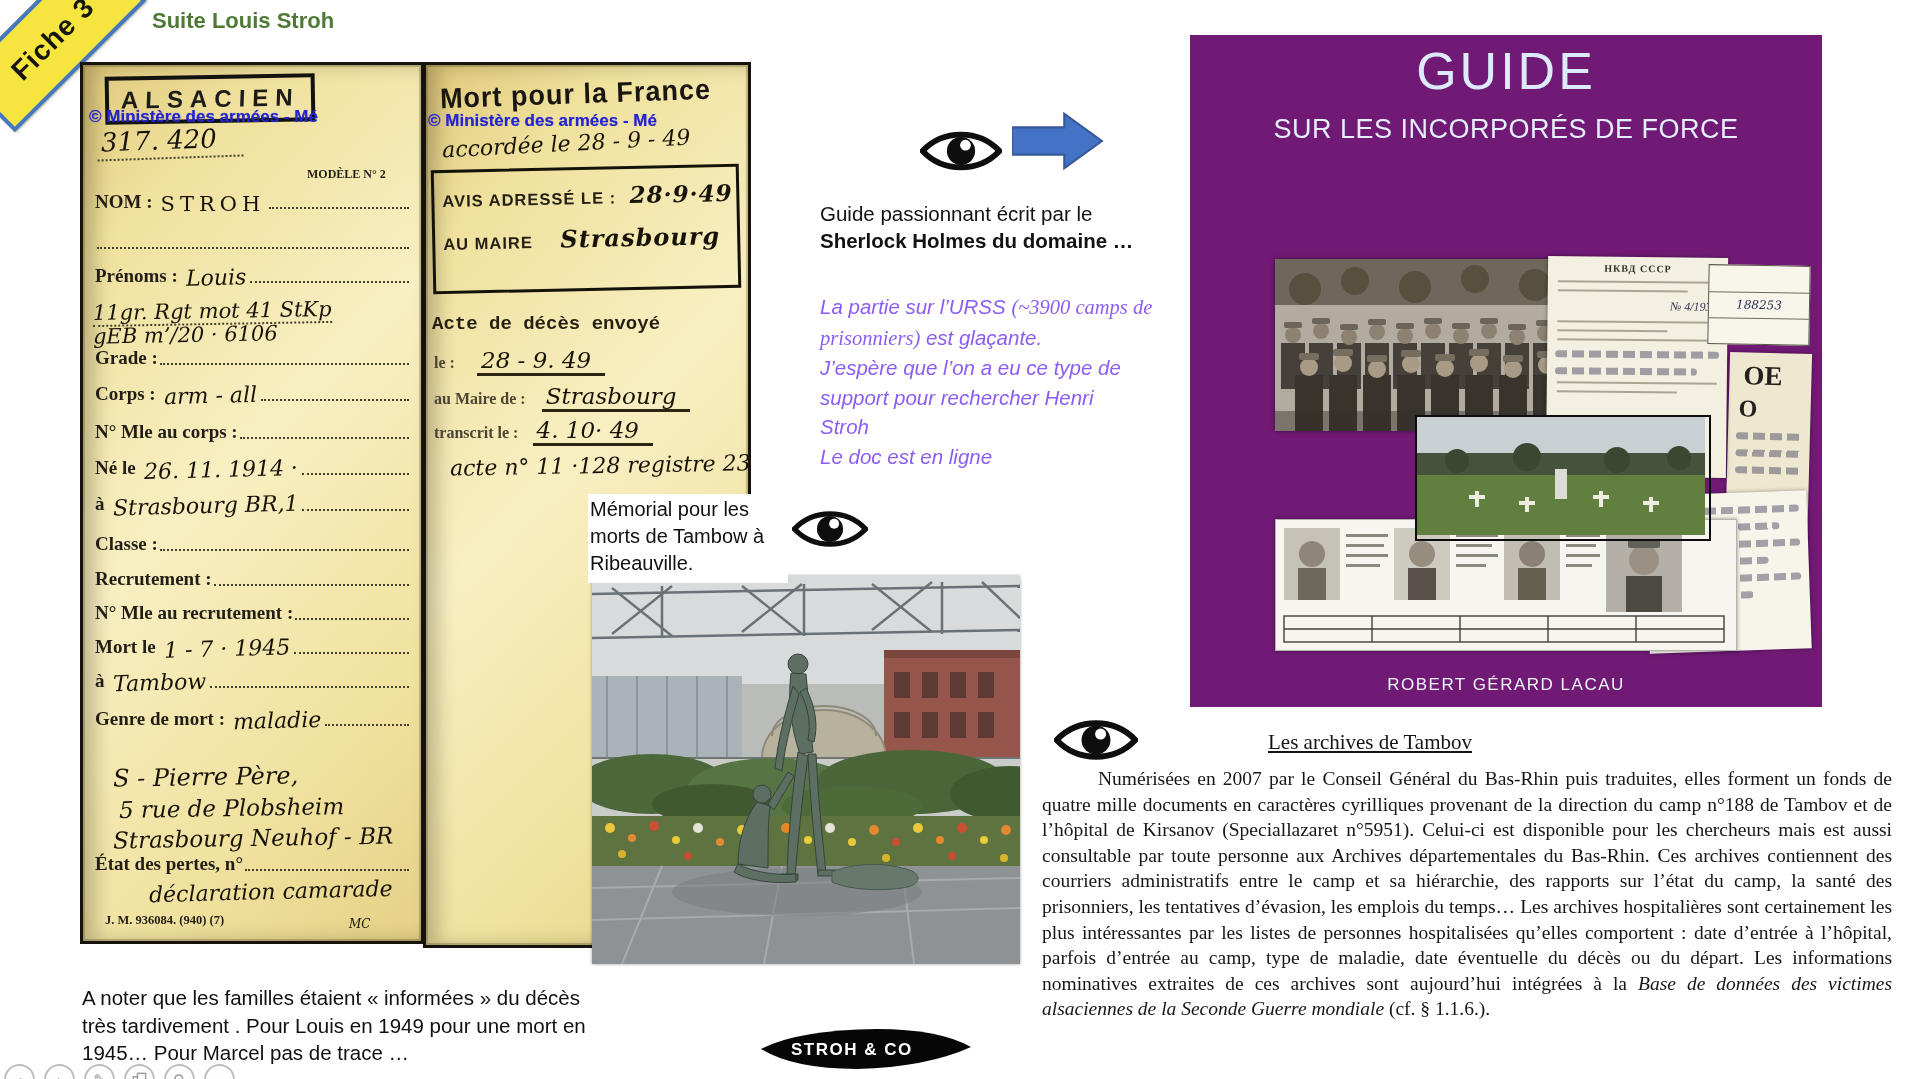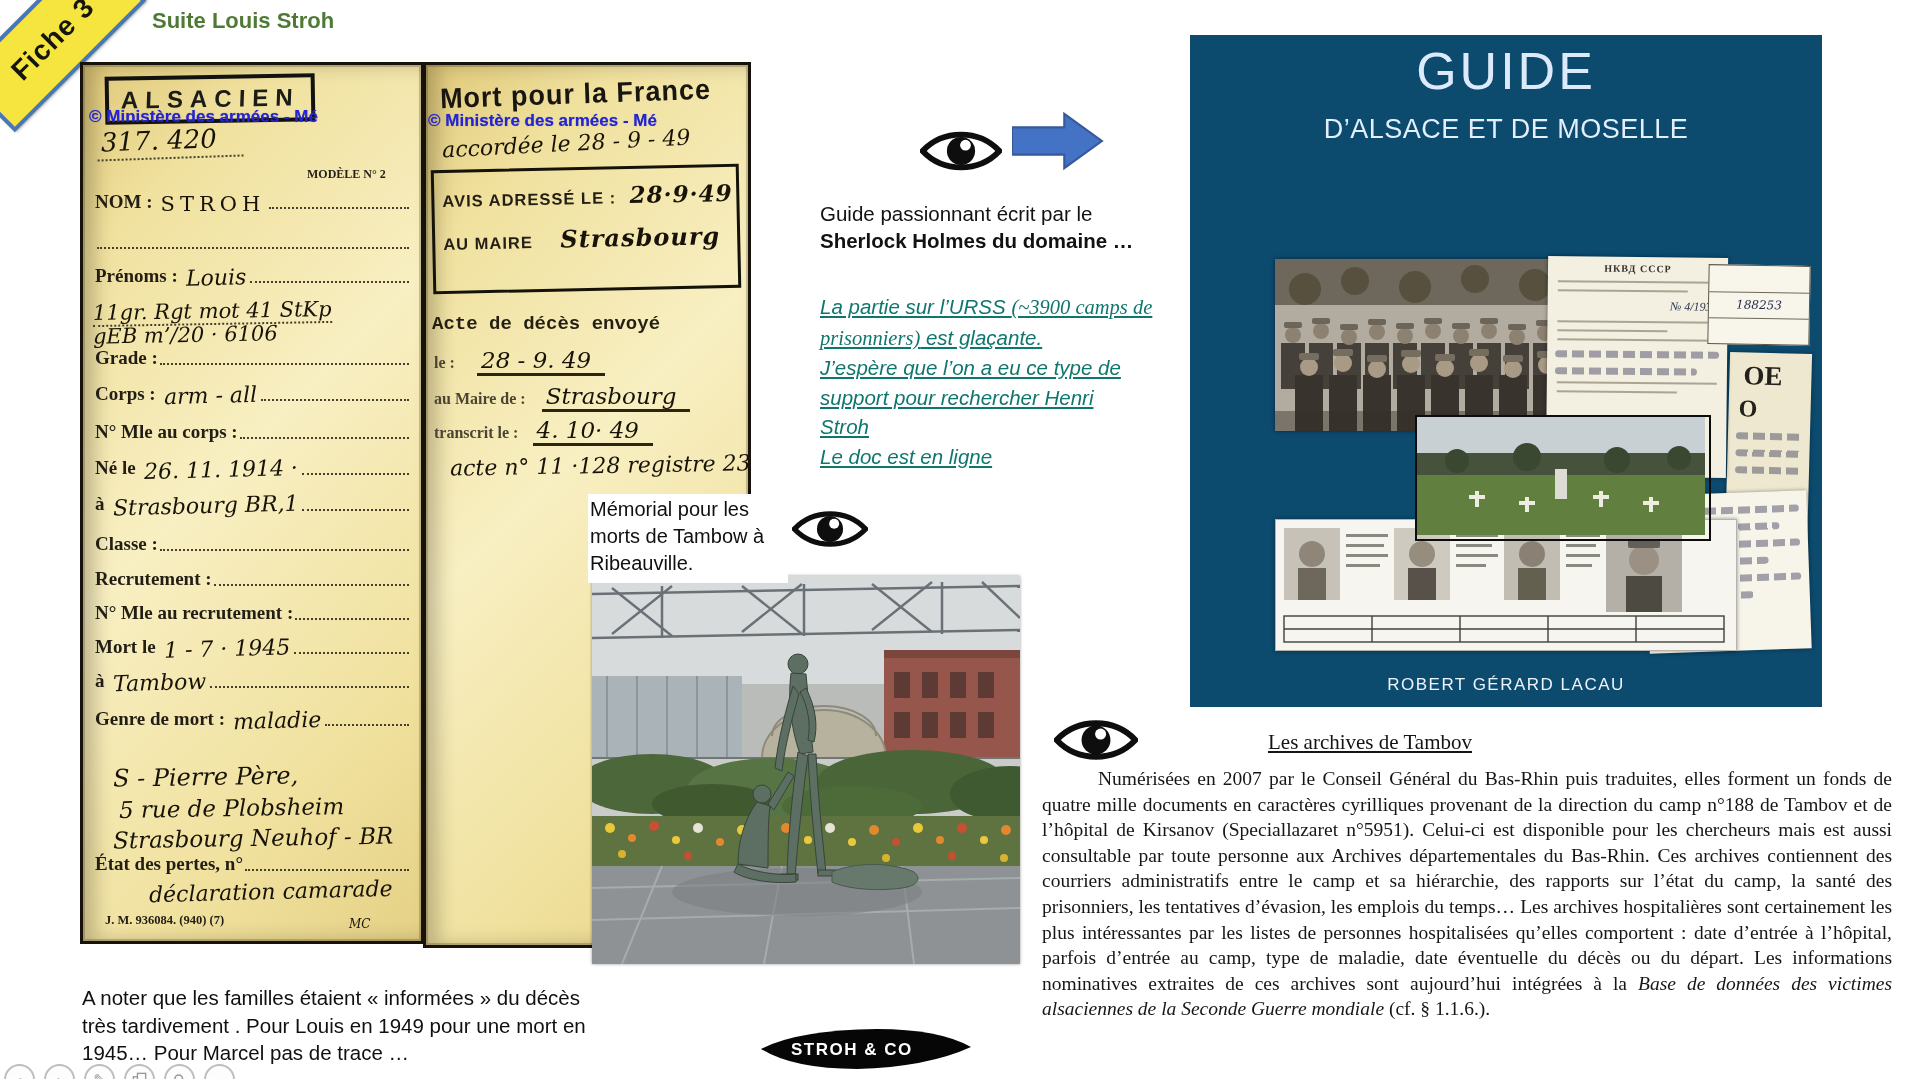--- a/index.html
+++ b/index.html
@@ -49,27 +49,27 @@
   .fold{position:absolute;left:212px;top:430px;bottom:8px;width:3px;background:rgba(115,92,32,.30);}
 
   
   .eye{position:absolute;}
   .bluearrow{position:absolute;}
 
   
   .guide-note{position:absolute;left:820px;top:200px;font-size:20.5px;line-height:27px;color:#121212;}
   .guide-note .b{font-weight:bold;}
   .ussr-note{position:absolute;left:820px;top:292px;width:336px;font-style:italic;font-size:20.5px;
-             line-height:29.5px;color:#0f766e;text-decoration:underline;}
+             line-height:29.5px;color:#8b5cf6;}
   .ussr-note .serif{font-family:"Liberation Serif",serif;}
   .memo-note{position:absolute;left:588px;top:494px;width:196px;background:#ffffff;padding:2px 2px 6px 2px;
              font-size:20px;line-height:27px;color:#101010;z-index:8;}
 
   
-  #cover{position:absolute;left:1190px;top:35px;width:632px;height:672px;background:#0c4a6e;overflow:hidden;}
+  #cover{position:absolute;left:1190px;top:35px;width:632px;height:672px;background:#701a75;overflow:hidden;}
   .cv-title{position:absolute;top:6px;left:0;right:0;text-align:center;font-size:52px;font-weight:300;
             letter-spacing:3px;color:#ddeafb;}
   .cv-sub{position:absolute;top:76px;left:0;right:0;text-align:center;font-size:27px;font-weight:300;
           line-height:36px;letter-spacing:.5px;color:#e4effc;}
   .cv-author{position:absolute;bottom:12px;left:0;right:0;text-align:center;font-size:17px;
              letter-spacing:1.5px;color:#eef4fc;}
   #collage{position:absolute;left:85px;top:222px;width:535px;height:398px;}
   .pow{position:absolute;left:0;top:2px;width:310px;height:172px;z-index:1;box-shadow:0 0 4px rgba(0,0,0,.5);}
   .nkvd{position:absolute;left:272px;top:0;width:180px;height:220px;background:#f3efe1;z-index:2;
         transform:rotate(.6deg);box-shadow:0 0 4px rgba(0,0,0,.45);font-family:"Liberation Serif",serif;}
@@ -263,21 +263,21 @@
     <div><span>La partie sur l’URSS </span><span class="serif">(~3900 camps de prisonniers)</span><span> est glaçante.</span></div>
     <div>J’espère que l’on a eu ce type de</div>
     <div>support pour rechercher Henri</div>
     <div>Stroh</div>
     <div>Le doc est en ligne</div>
   </div>
 
   <div id="cover">
     <div class="cv-title">GUIDE</div>
     <div class="cv-sub">
-      <div>D’ALSACE ET DE MOSELLE</div>
+      <div>SUR LES INCORPORÉS DE FORCE</div>
     </div>
 
     <div id="collage">
 
       <svg class="pow" viewBox="0 0 310 172">
         <rect width="310" height="172" fill="#b2aca0"></rect>
         <rect width="310" height="46" fill="#6e675c"></rect>
         <g fill="#57503f">
           <circle cx="30" cy="30" r="16"></circle>
             <circle cx="80" cy="22" r="14"></circle>

